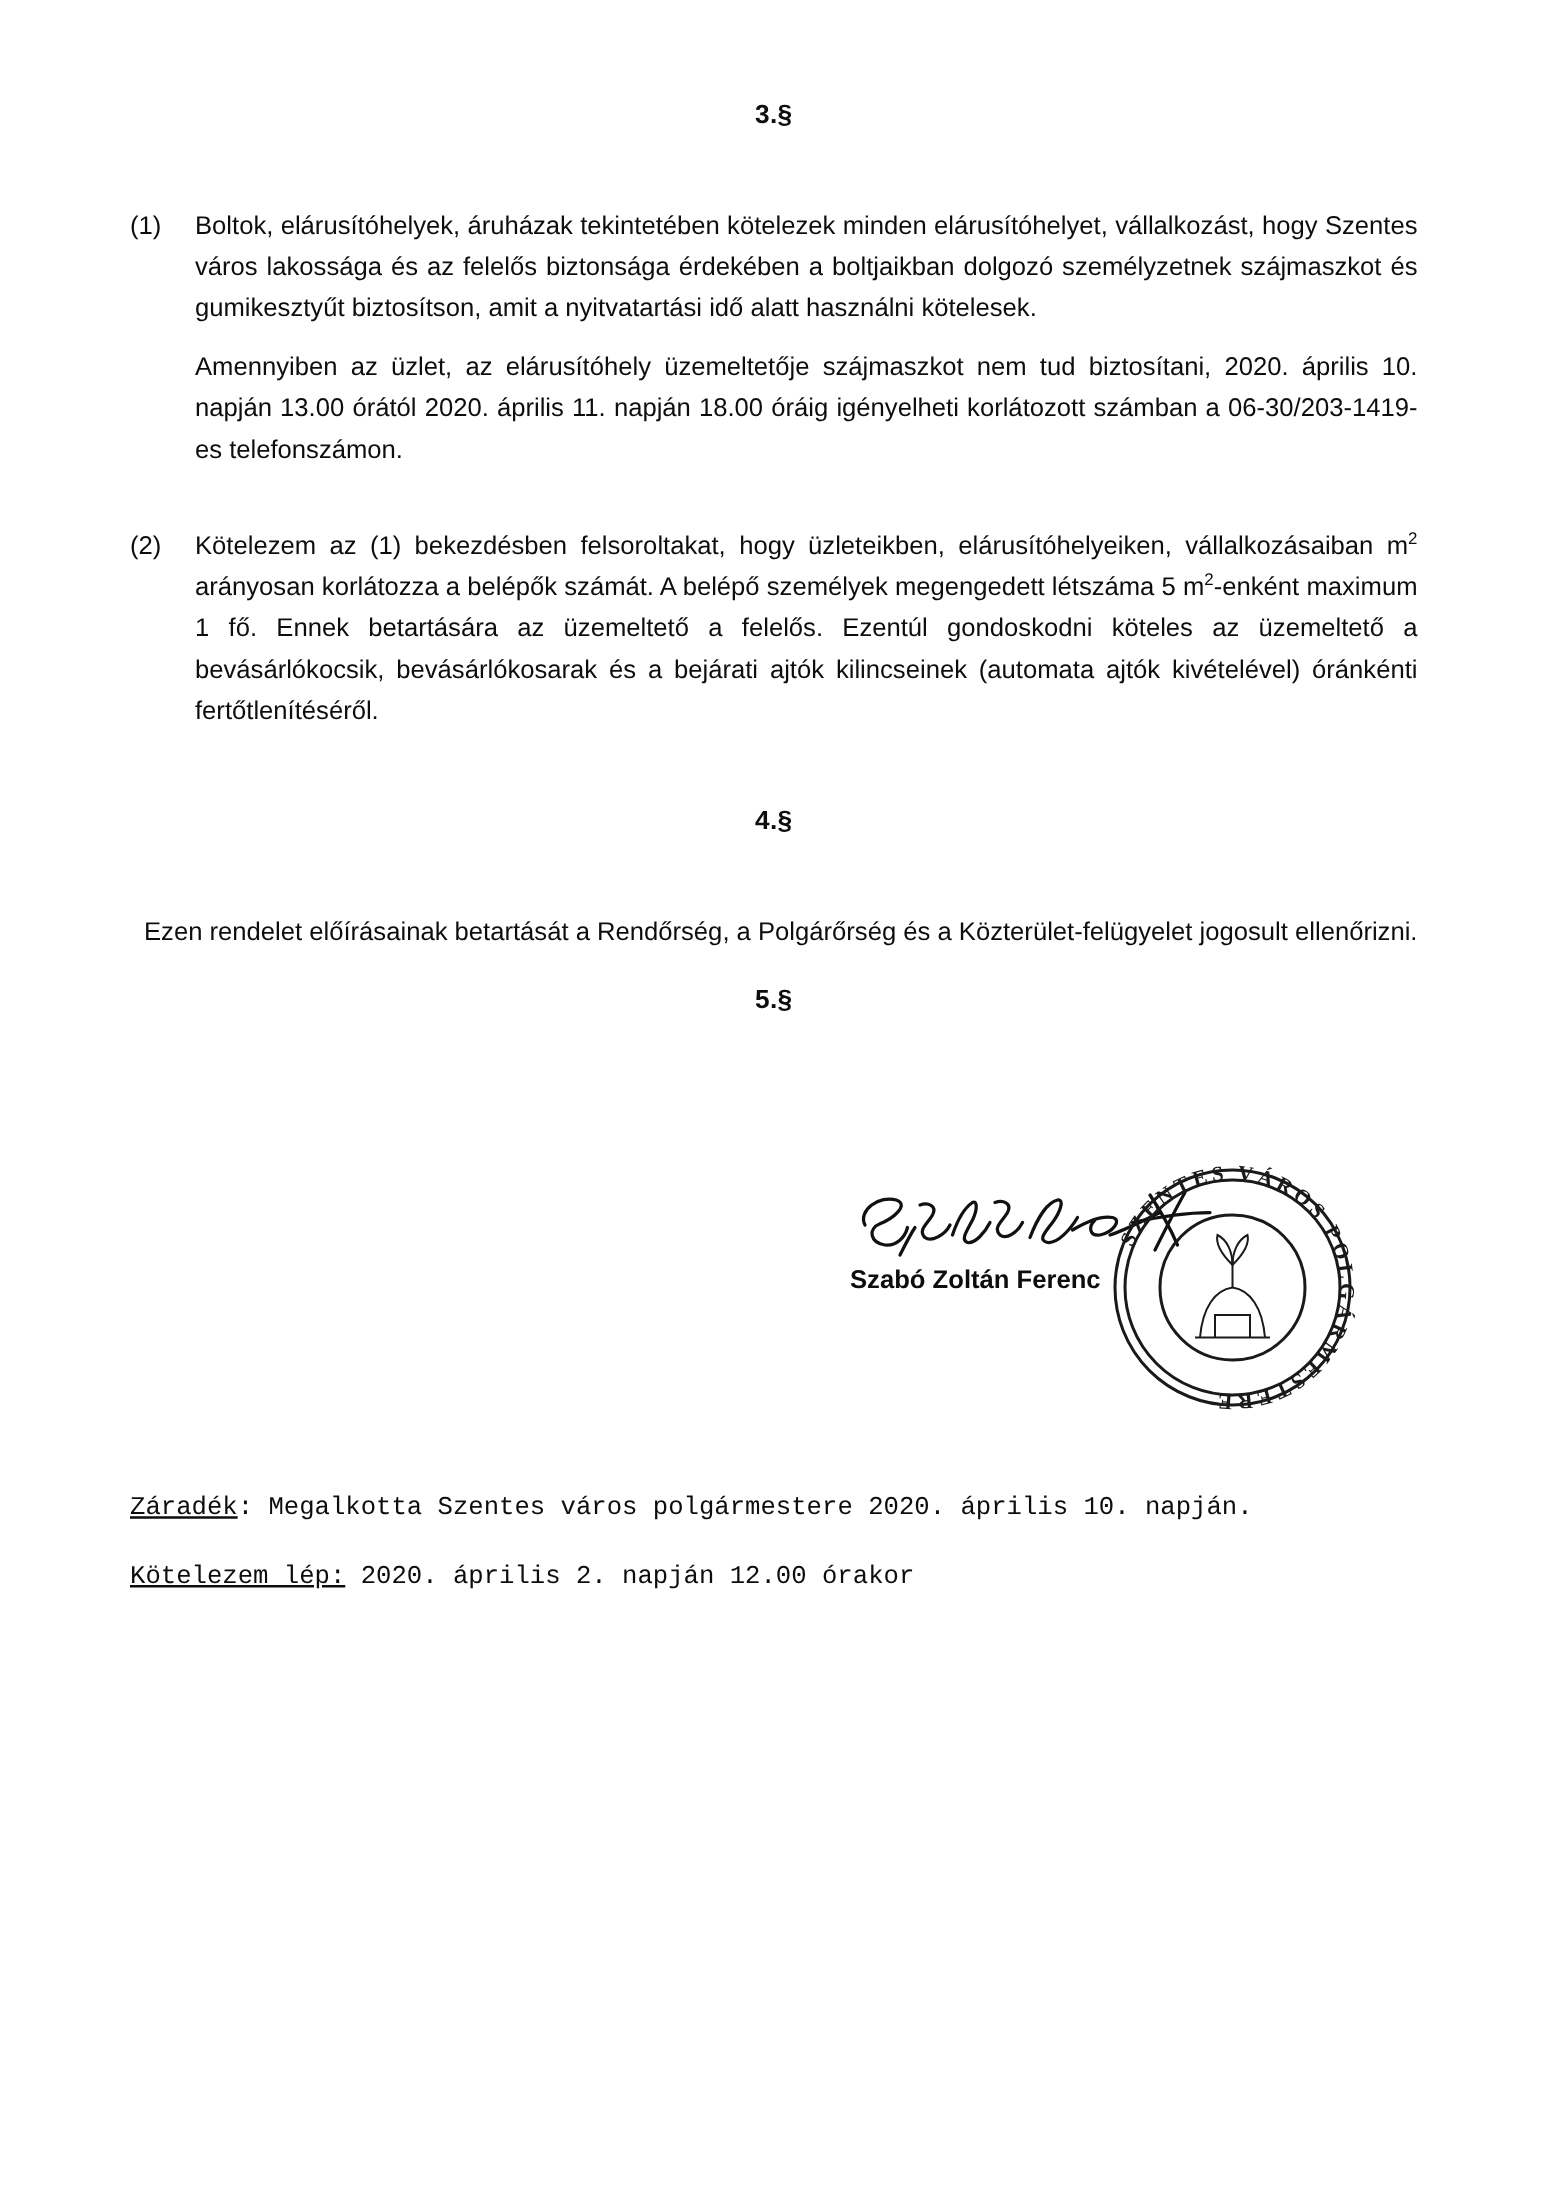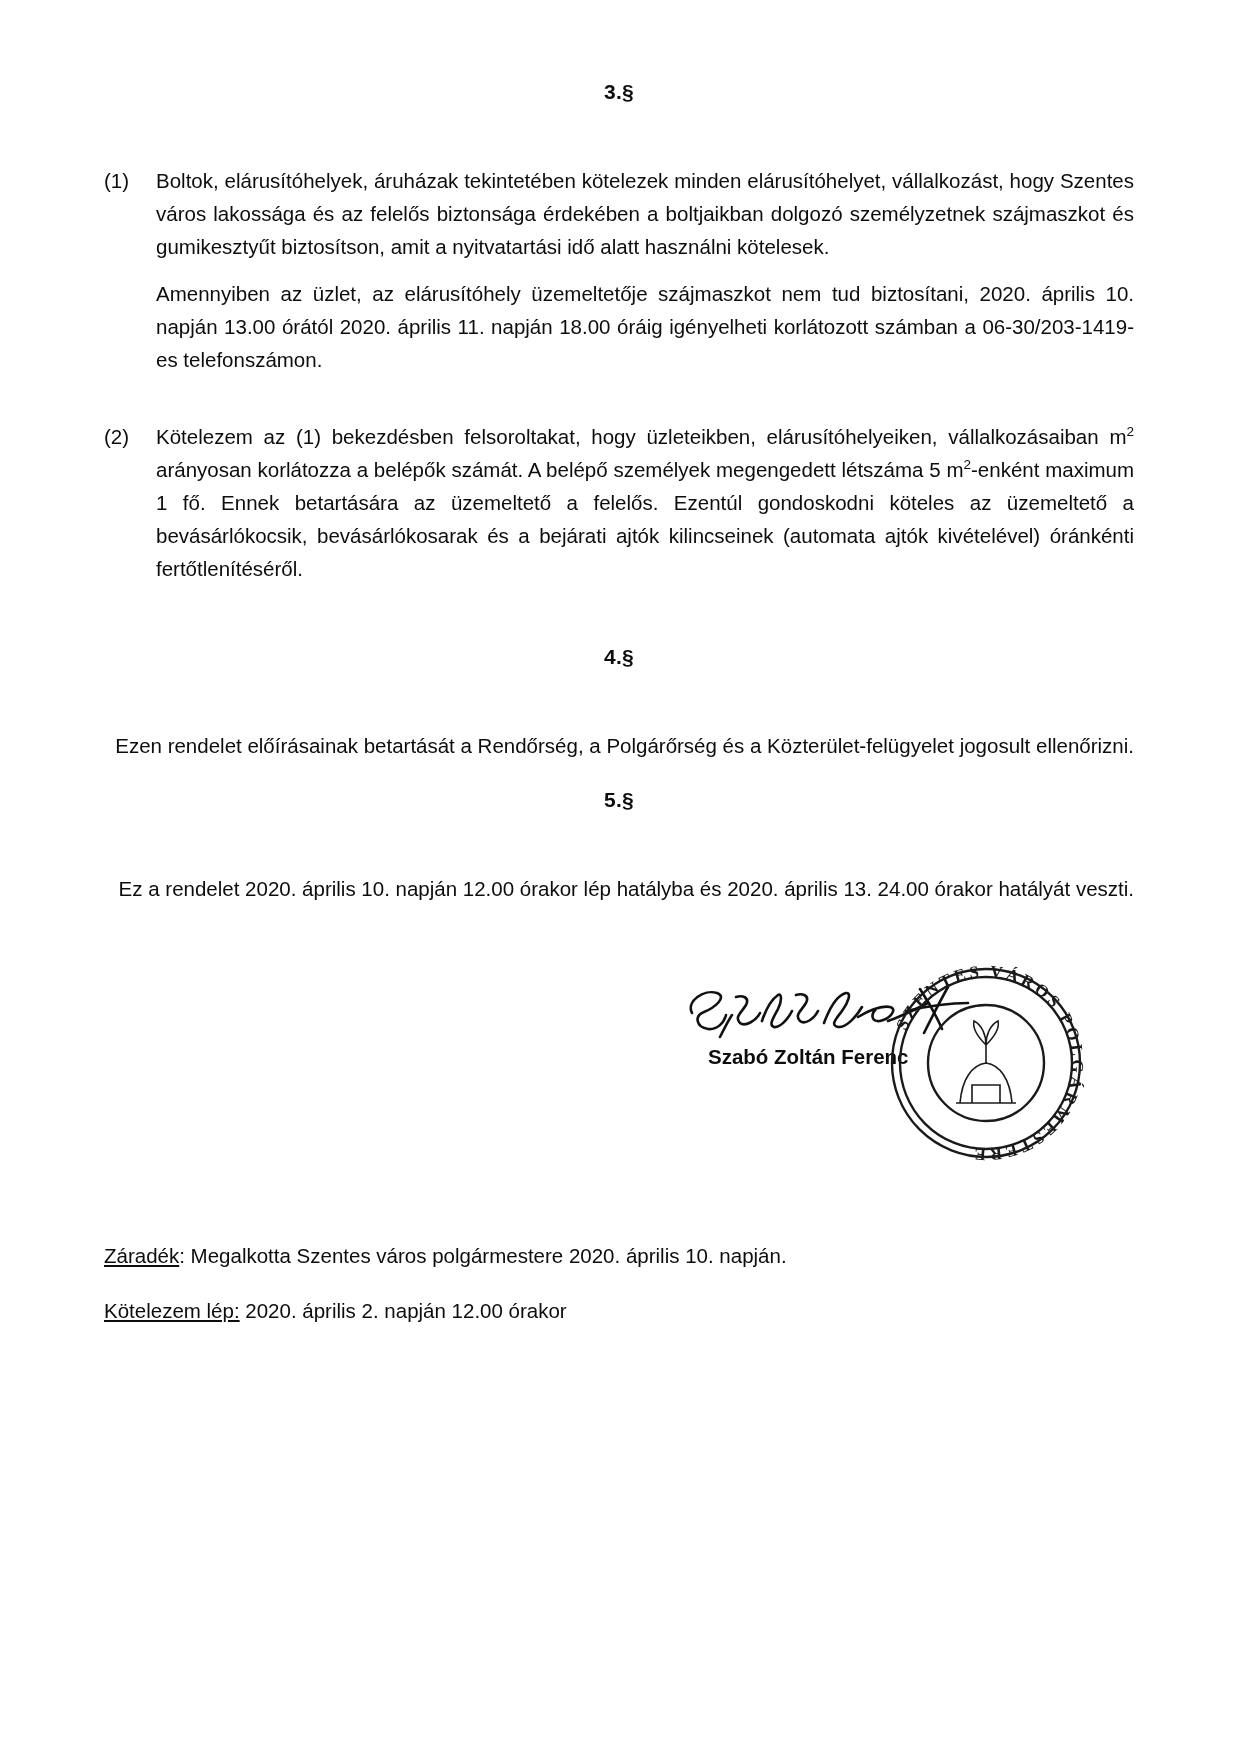--- a/index.html
+++ b/index.html
@@ -60,21 +60,21 @@
     line-height: 0;
   }
 
   
   .sign-area {
     position: relative;
     height: 250px;
   }
   .sign-name {
     position: absolute;
-    left: 604px;
+    left: 576px;
     top: 140px;
     font-size: 20.5px;
     font-weight: bold;
     white-space: nowrap;
   }
   .signature-mark {
     position: absolute;
     left: 580px;
     top: 72px;
     width: 330px;
@@ -84,21 +84,22 @@
   .stamp {
     position: absolute;
     left: 772px;
     top: 48px;
     width: 220px;
     height: 220px;
   }
 
   
   .closing {
-    margin-top: 40px;
+    margin-top: 24px;
+    font-family: Liberation Mono, monospace;
   }
   .closing .line {
     font-size: 20.5px;
     line-height: 33px;
     margin-bottom: 22px;
   }
   .u {
     text-decoration: underline;
   }
 
@@ -145,21 +146,20 @@
     <div class="spacer-l"></div>
 
     <p class="para nojust">Ezen rendelet előírásainak betartását a Rendőrség, a Polgárőrség és a Közterület-felügyelet jogosult ellenőrizni.</p>
 
     <div class="spacer-s"></div>
 
     <div class="section-heading">5.§</div>
 
     <div class="spacer-l"></div>
 
-    <p class="para nojust">Ez a rendelet 2020. április 10. napján 12.00 órakor lép hatályba és 2020. április 13. 24.00 órakor hatályát veszti.</p>
 
     <div class="sign-area">
 
       <svg class="signature-mark" viewBox="0 0 330 74" aria-hidden="true">
         <g fill="none" stroke="currentColor" stroke-width="2.6" stroke-linecap="round" stroke-linejoin="round">
           <path d="M8 36 C2 24, 20 12, 33 16 C44 20, 30 31, 20 35 C10 39, 12 50, 24 52 C33 53, 40 46, 42 38"></path>
           <path d="M36 60 C40 52, 44 44, 48 38"></path>
           <path d="M52 20 C58 18, 66 20, 62 28 C58 35, 50 40, 56 46 C61 50, 72 44, 76 36"></path>
           <path d="M78 44 C82 32, 88 22, 94 18 C98 16, 98 24, 94 32 C90 40, 84 48, 90 50 C96 51, 104 42, 108 34"></path>
           <path d="M112 18 C118 16, 126 18, 122 26 C118 33, 110 38, 116 44 C121 48, 130 42, 134 34"></path>

